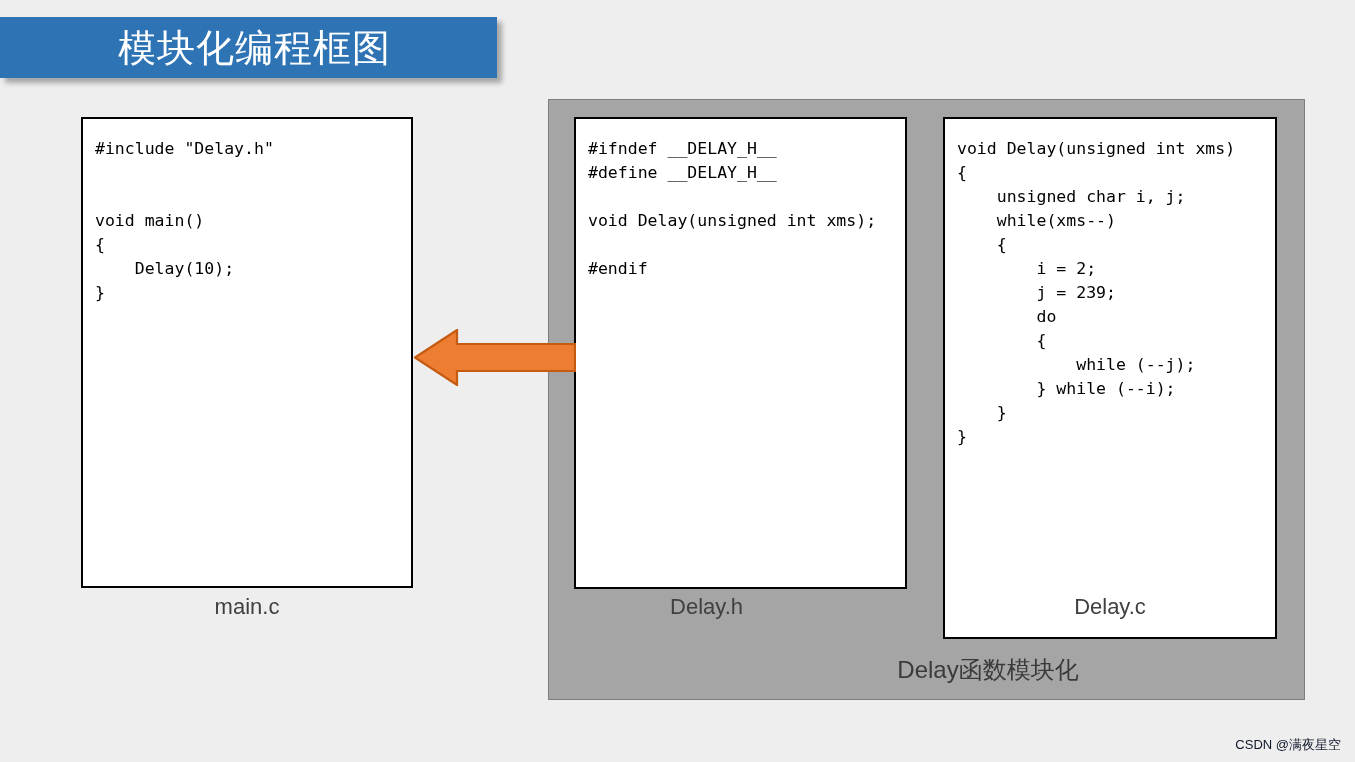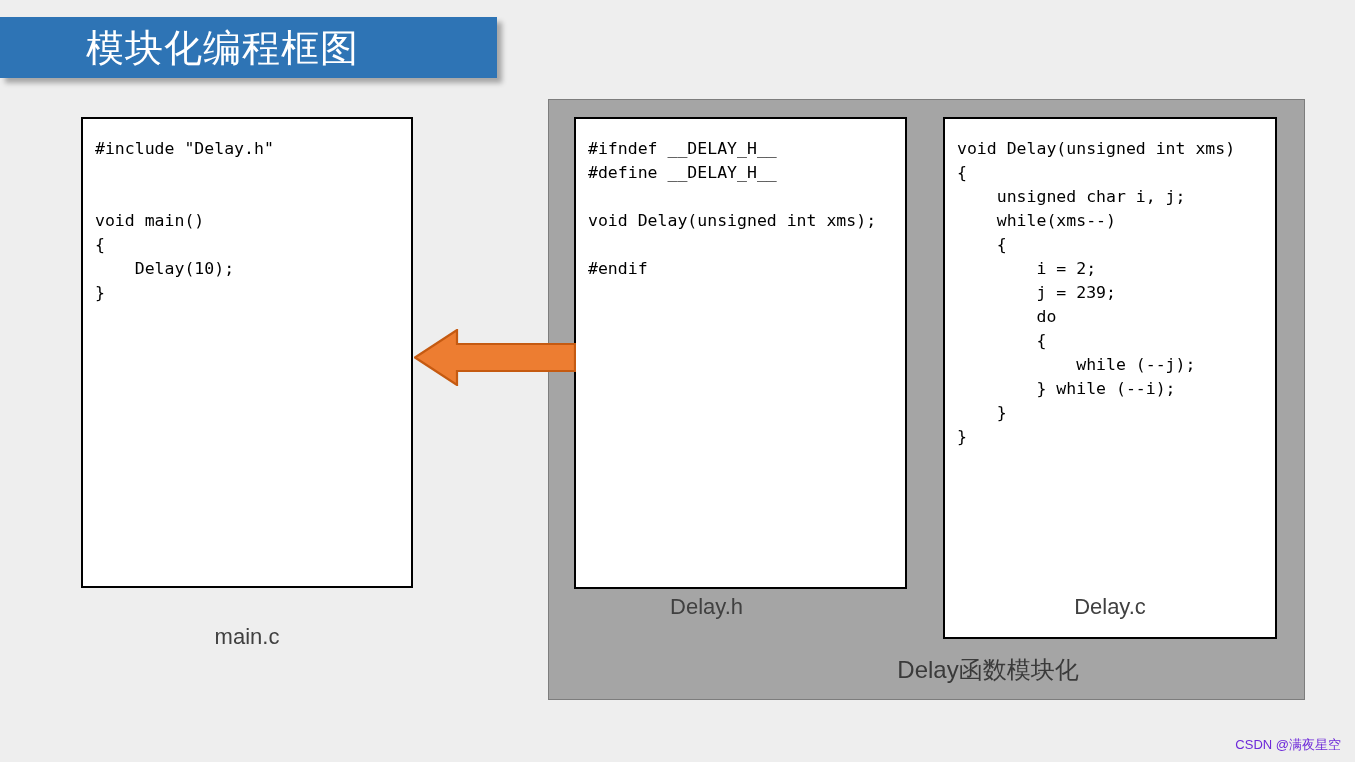--- a/index.html
+++ b/index.html
@@ -26,21 +26,21 @@
     background: #2e74b5;
     box-shadow: 5px 5px 5px rgba(0,0,0,0.30);
     display: flex;
     align-items: center;
   }
   #title-banner .title-text {
     color: #ffffff;
     font-size: 38px;
     line-height: 1;
     letter-spacing: 1px;
-    padding-left: 86px;
+    padding-left: 118px;
     font-family: "Liberation Sans", "DejaVu Sans", sans-serif;
     white-space: nowrap;
   }
 
   
   .code-box {
     position: absolute;
     background: #ffffff;
     border: 2px solid #000000;
     overflow: hidden;
@@ -93,21 +93,20 @@
     font-size: 22px;
     color: #404040;
     font-family: "Liberation Sans", sans-serif;
     text-align: center;
     white-space: nowrap;
   }
   #caption-mainc {
     left: 81px;
     top: 594px;
     width: 332px;
-    margin-top: 30px;
   }
   #caption-delayh {
     left: 540px;
     top: 594px;
     width: 333px;
   }
   #caption-delayc {
     left: 943px;
     top: 594px;
     width: 334px;
@@ -128,21 +127,21 @@
     width: 162px;
     height: 57px;
   }
 
   
   #watermark {
     position: absolute;
     right: 14px;
     bottom: 8px;
     font-size: 13px;
-    color: #6d28d9;
+    color: #0f172a;
     font-family: "Liberation Sans", sans-serif;
     white-space: nowrap;
   }
 </style>
 </head>
 <body>
 
 <div id="title-banner">
   <span class="title-text">模块化编程框图</span>
 </div>

